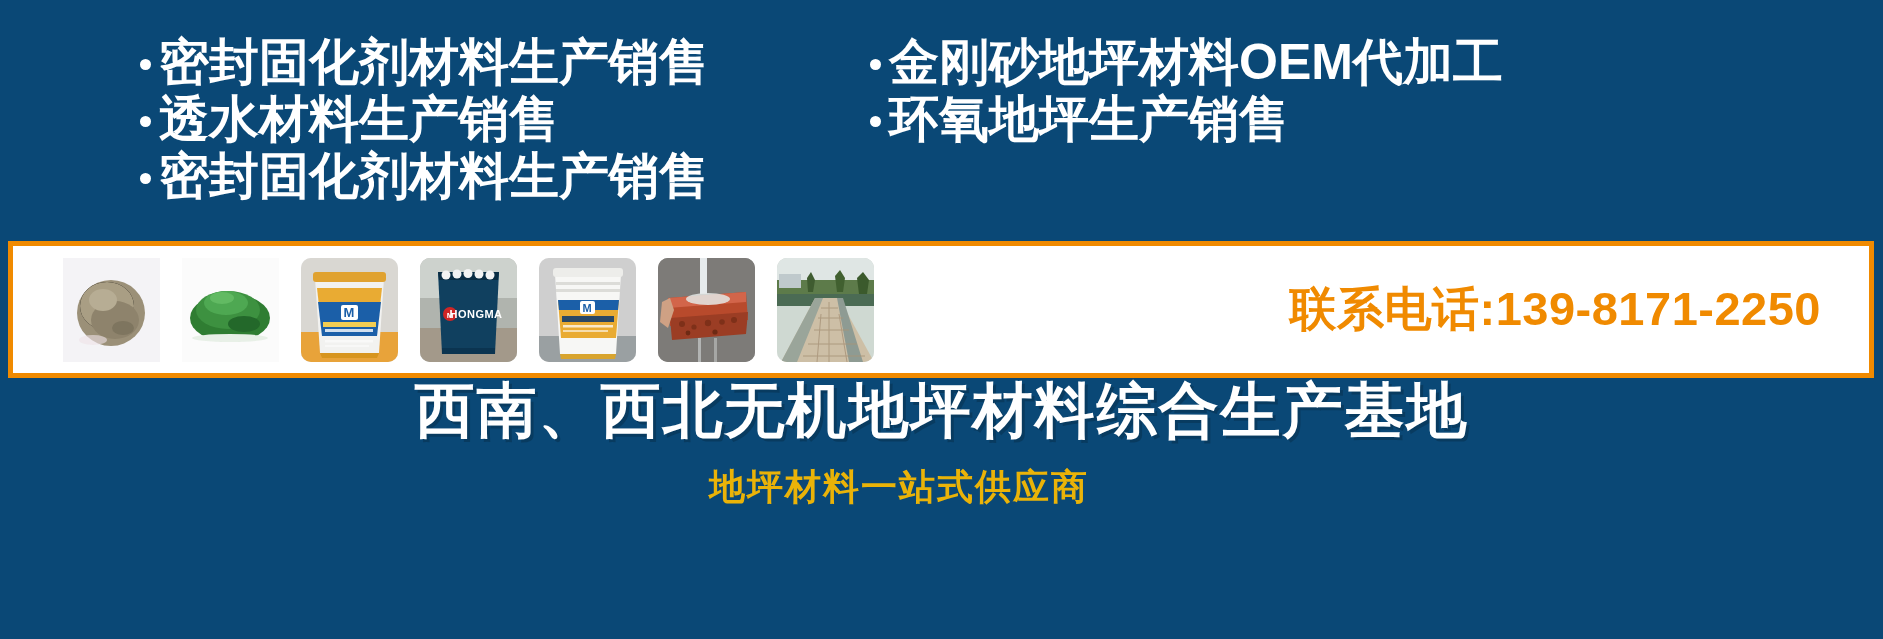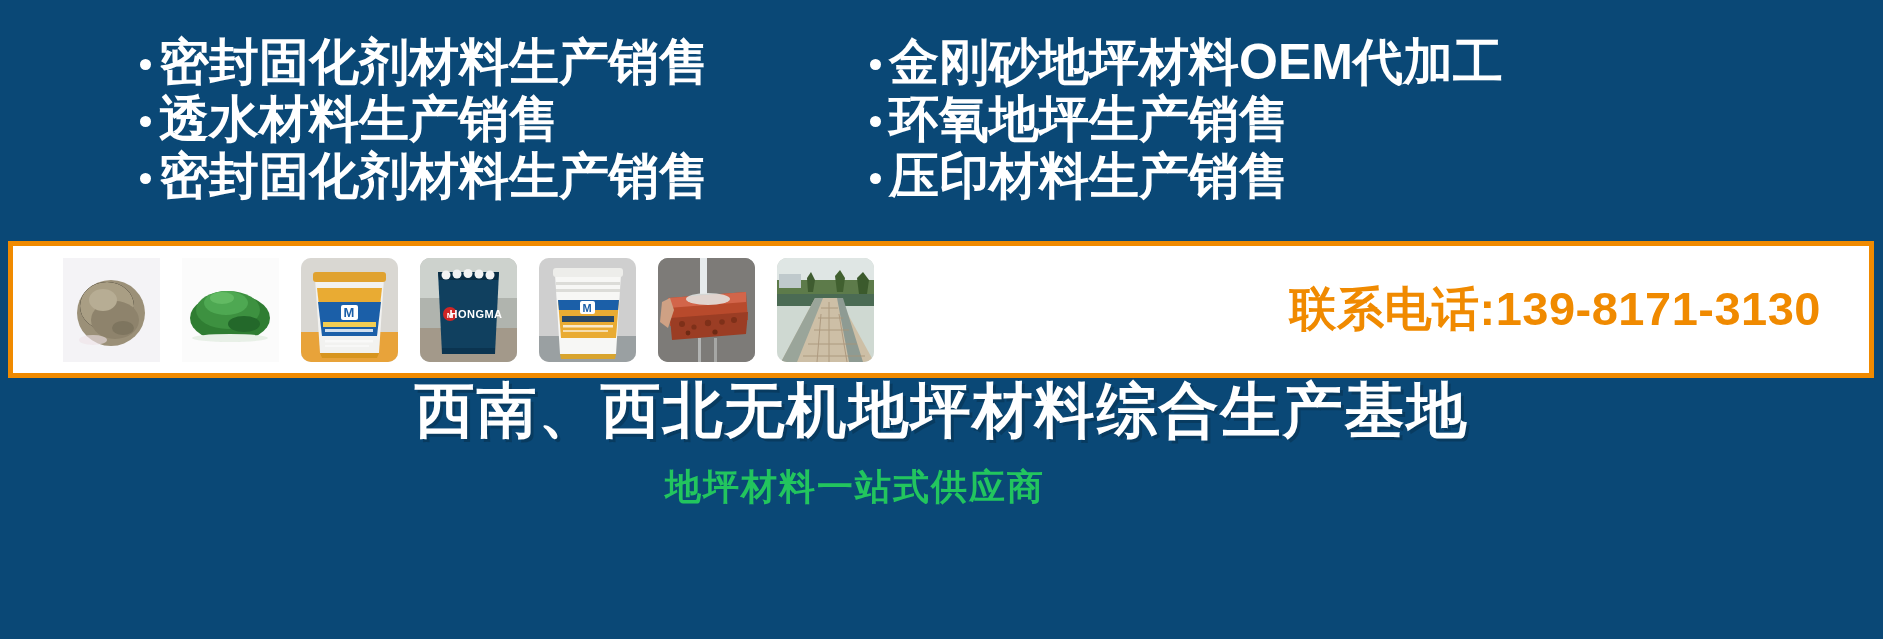--- a/index.html
+++ b/index.html
@@ -121,25 +121,26 @@
     letter-spacing: 2px;
     text-shadow: 3px 3px 0 rgba(0,0,0,0.18);
     white-space: nowrap;
   }
   .subline {
     position: absolute;
     top: 463px;
     left: 0;
     width: 1710px;
     text-align: center;
-    color: #22c55e;
+    color: #eab308;
     font-size: 36px;
     font-weight: bold;
     letter-spacing: 2px;
     white-space: nowrap;
+    padding-left: 44px;
   }
 </style>
 </head>
 <body>
 
 <div id="banner">
 
   <div class="features">
 
     <div class="feature-col left">
@@ -158,24 +159,20 @@
     </div>
 
     <div class="feature-col right">
       <div class="feature-item">
         <span class="bullet"></span>
         <span>金刚砂地坪材料OEM代加工</span>
       </div>
       <div class="feature-item">
         <span class="bullet"></span>
         <span>环氧地坪生产销售</span>
-      </div>
-      <div class="feature-item">
-        <span class="bullet"></span>
-        <span>压印材料生产销售</span>
       </div>
     </div>
 
   </div>
 
   <div class="product-strip">
 
     <div class="thumbs">
 
       <div class="thumb plain">
@@ -304,20 +301,20 @@
             <path d="M26 98 L88 98"></path>
             <path d="M52 44 L52 104"></path>
             <path d="M44 56 L40 104"></path>
             <path d="M62 56 L70 104"></path>
           </g>
         </svg>
       </div>
 
     </div>
 
-    <div class="phone">联系电话:139-8171-3130</div>
+    <div class="phone">联系电话:139-8171-2250</div>
 
   </div>
 
   <div class="headline">西南、西北无机地坪材料综合生产基地</div>
   <div class="subline">地坪材料一站式供应商</div>
 
 </div>
 
 </body></html>

